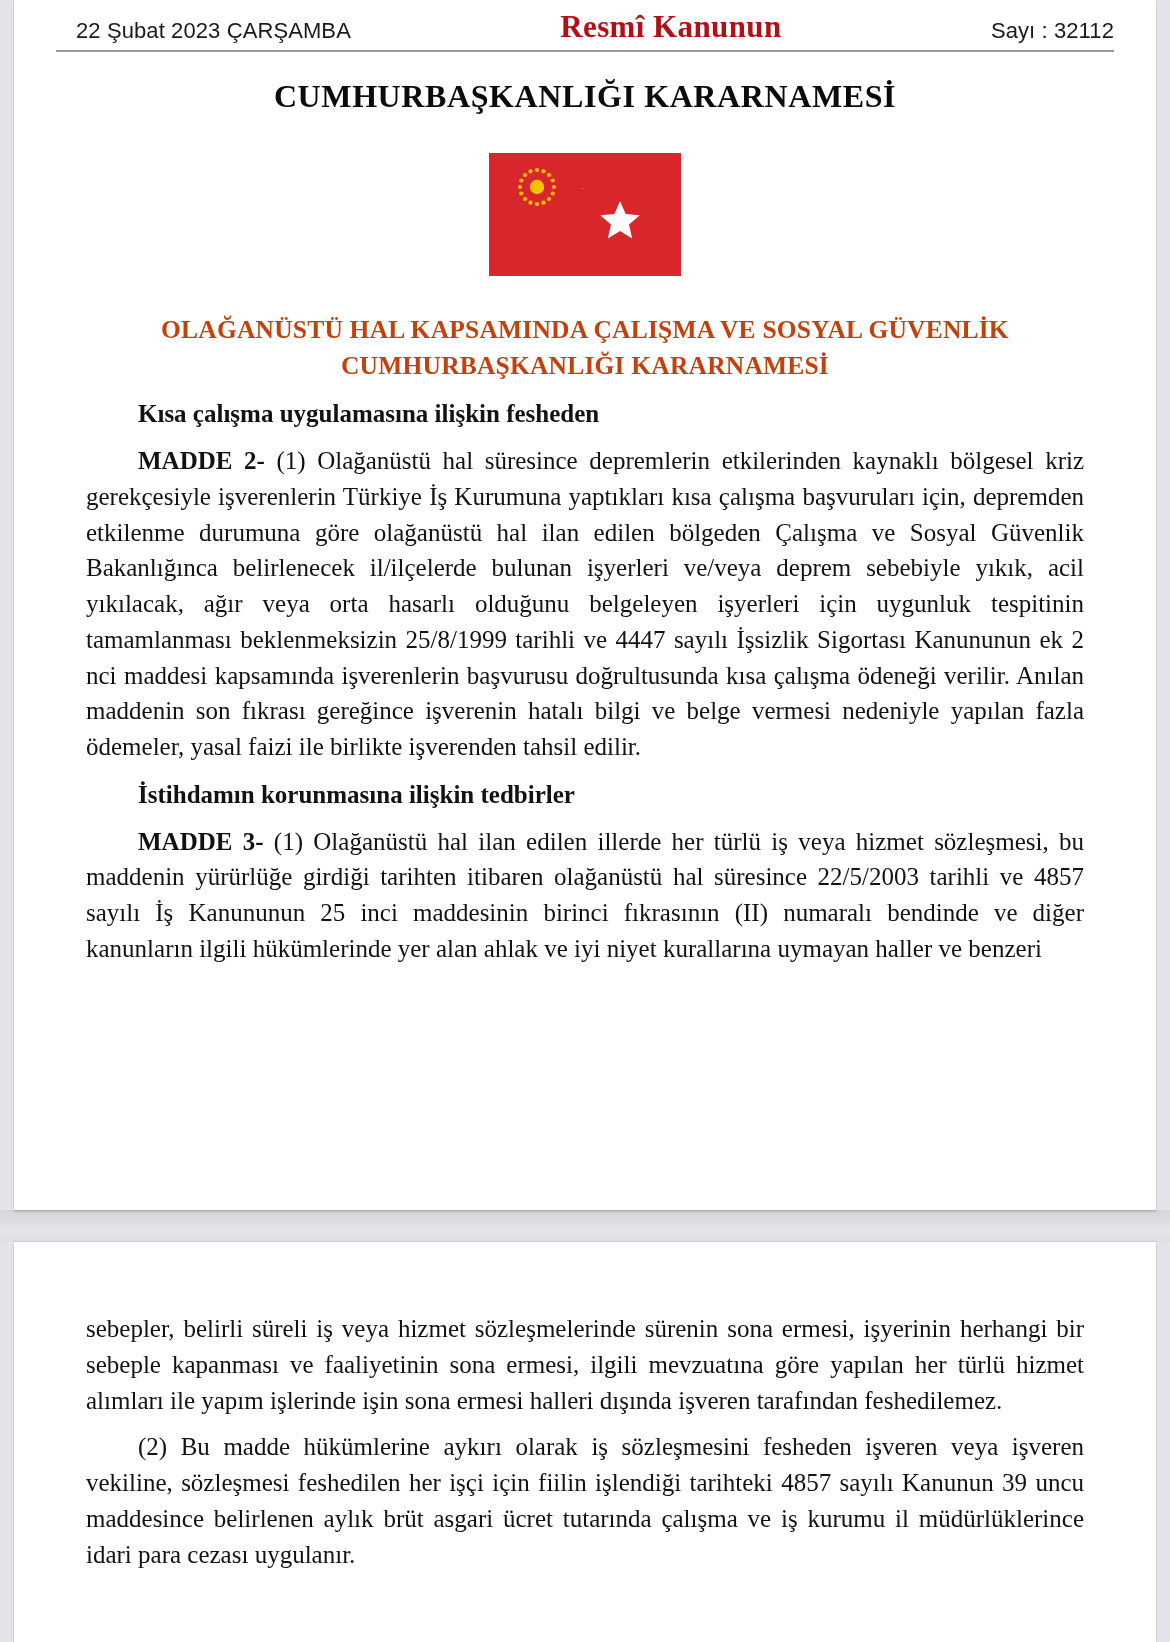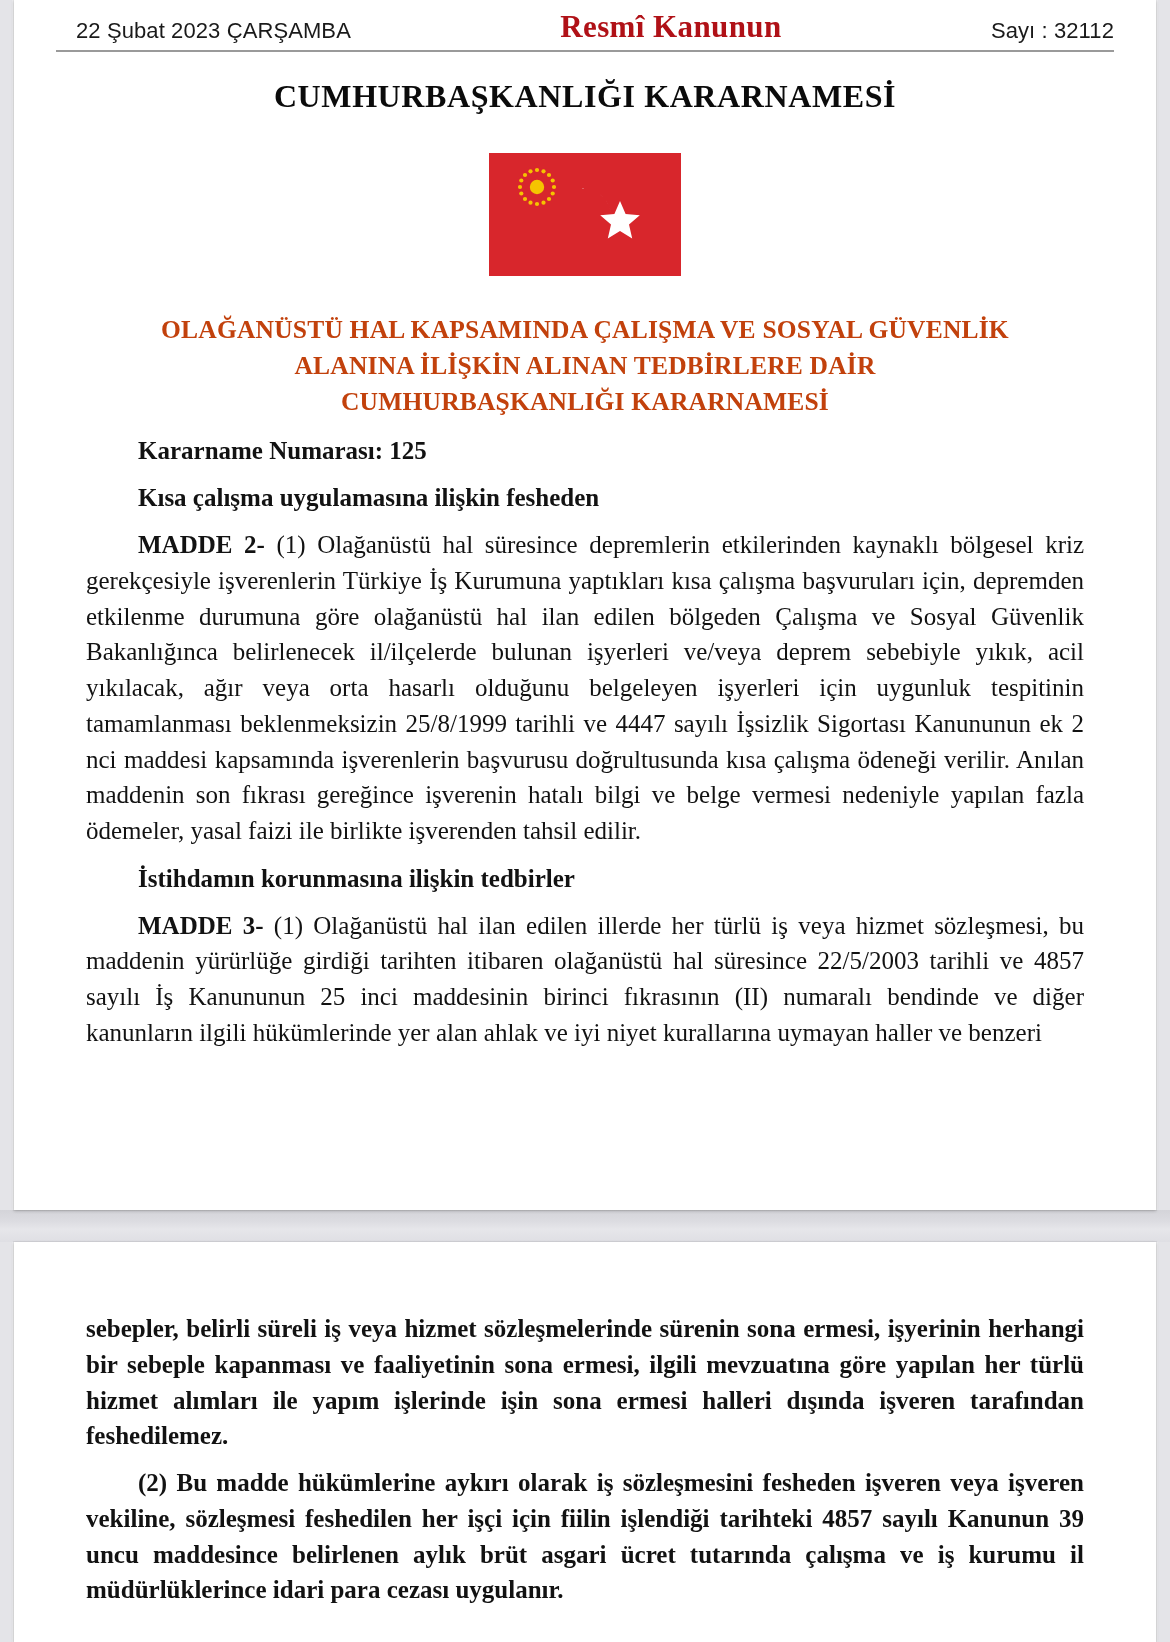--- a/index.html
+++ b/index.html
@@ -25,21 +25,21 @@
   }
 
   
   .page {
     position: relative;
     background: #ffffff;
     margin: 0 14px;
     box-shadow: 0 1px 3px rgba(0,0,0,0.22), 0 0 0 1px rgba(0,0,0,0.05);
   }
   .page-1 { height: 1210px; }
-  .page-2 { height: 400px; margin-top: 0; font-weight: bold; }
+  .page-2 { height: 400px; margin-top: 0; }
 
   .page-gap {
     height: 32px;
     background: linear-gradient(to bottom,
       #d4d4d9 0%, #dcdce1 35%, #e6e6ea 60%, #dfdfe4 100%);
     margin: 0;
   }
 
   
   .masthead {
@@ -185,27 +185,25 @@
 
           <path d="M104 68 m-31 0 a31 31 0 1 0 31 -31 a25 25 0 1 1 0 62 a31 31 0 0 1 -31 -31 z" fill="#ffffff" transform="translate(-12,-2)"></path>
 
           <polygon fill="#ffffff" points="131,48 136.6,61.1 150.8,62.3 140,71.6 143.2,85.5 131,78.1 118.8,85.5 122,71.6 111.2,62.3 125.4,61.1"></polygon>
         </svg>
       </div>
     </div>
 
     <div class="doc-title">
       <span>OLAĞANÜSTÜ HAL KAPSAMINDA ÇALIŞMA VE SOSYAL GÜVENLİK</span>
-      <span>ALANINA İLİŞKİN ALINAN TEDBİRLERE DAİR</span>
       <span>CUMHURBAŞKANLIĞI KARARNAMESİ</span>
     </div>
 
     <div class="body">
 
-      <p class="sub-head num-line">Kararname Numarası: 125</p>
 
 
       <p class="sub-head">Kısa çalışma uygulamasına ilişkin fesheden</p>
       <p class="p"><span class="lead">MADDE 2-</span><span> (1) Olağanüstü hal süresince depremlerin etkilerinden kaynaklı bölgesel kriz gerekçesiyle işverenlerin Türkiye İş Kurumuna yaptıkları kısa çalışma başvuruları için, depremden etkilenme durumuna göre olağanüstü hal ilan edilen bölgeden Çalışma ve Sosyal Güvenlik Bakanlığınca belirlenecek il/ilçelerde bulunan işyerleri ve/veya deprem sebebiyle yıkık, acil yıkılacak, ağır veya orta hasarlı olduğunu belgeleyen işyerleri için uygunluk tespitinin tamamlanması beklenmeksizin 25/8/1999 tarihli ve 4447 sayılı İşsizlik Sigortası Kanununun ek 2 nci maddesi kapsamında işverenlerin başvurusu doğrultusunda kısa çalışma ödeneği verilir. Anılan maddenin son fıkrası gereğince işverenin hatalı bilgi ve belge vermesi nedeniyle yapılan fazla ödemeler, yasal faizi ile birlikte işverenden tahsil edilir.</span></p>
 
       <p class="sub-head">İstihdamın korunmasına ilişkin tedbirler</p>
       <p class="p"><span class="lead">MADDE 3-</span><span> (1) Olağanüstü hal ilan edilen illerde her türlü iş veya hizmet sözleşmesi, bu maddenin yürürlüğe girdiği tarihten itibaren olağanüstü hal süresince 22/5/2003 tarihli ve 4857 sayılı İş Kanununun 25 inci maddesinin birinci fıkrasının (II) numaralı bendinde ve diğer kanunların ilgili hükümlerinde yer alan ahlak ve iyi niyet kurallarına uymayan haller ve benzeri</span></p>
 
     </div>
   </div>

